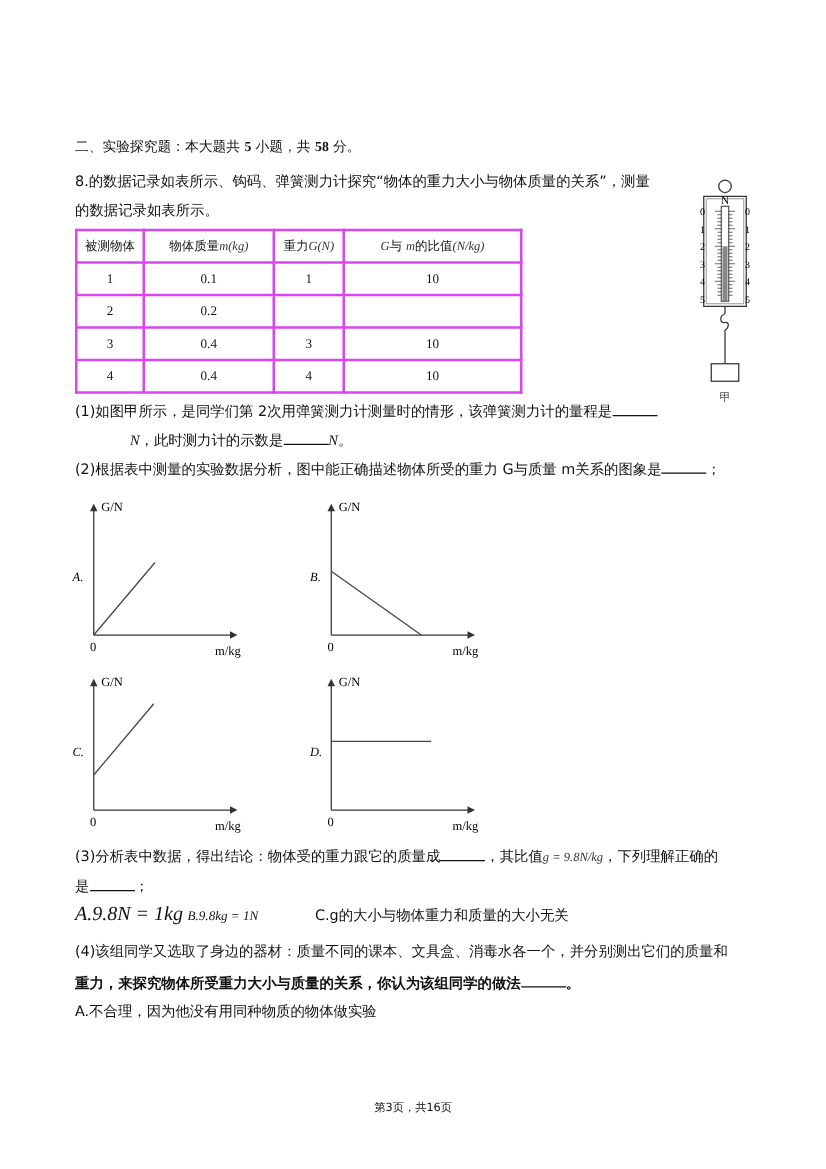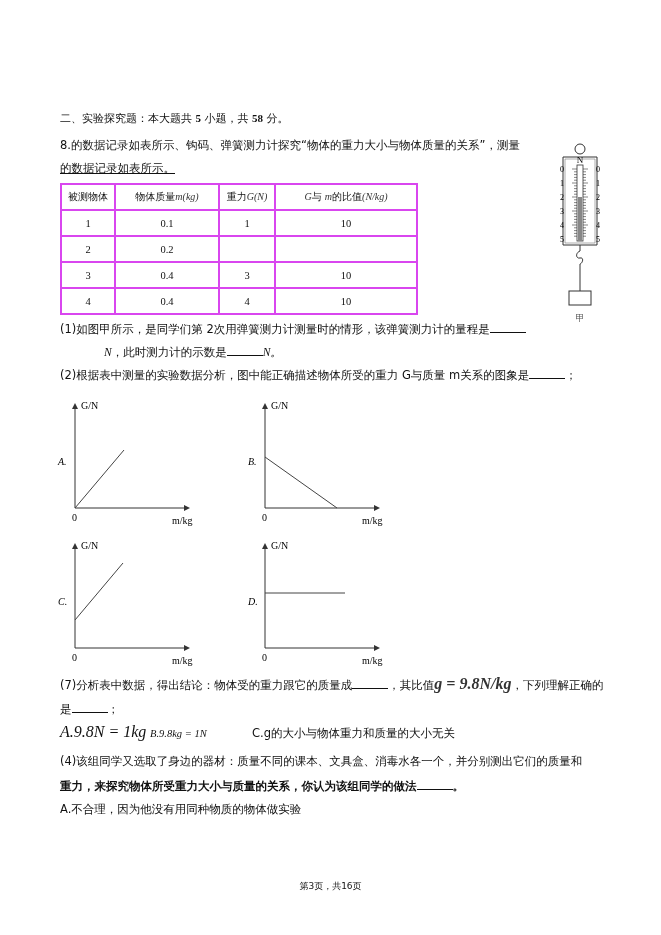--- a/index.html
+++ b/index.html
@@ -24,21 +24,21 @@
 </head>
 <body>
 
 <div class="line section-title">
   <span>二、实验探究题：本大题共 </span><b>5</b><span> 小题，共 </span><b>58</b><span> 分。</span>
 </div>
 
 <div class="line" style="top:137px;">
   <span>8.</span><span>的数据记录如表所示、钩码、弹簧测力计探究“物体的重力大小与物体质量的关系”，测量</span>
 </div>
-<div class="line" style="top:160px;text-decoration:underline;">的数据记录如表所示。</div>
+<div class="line" style="top:160px;">的数据记录如表所示。</div>
 
 <table class="data">
   <tbody>
       <tr>
     <th class="c0"><span>被测物体</span></th>
     <th class="c1"><span>物体质量</span><span class="m">m(kg)</span></th>
     <th class="c2"><span>重力</span><span class="m">G(N)</span></th>
     <th class="c3"><span class="m">G</span><span>与</span> <span class="m">m</span><span>的比值</span><span class="m">(N/kg)</span></th>
   </tr>
   <tr>
@@ -205,21 +205,21 @@
       <path d="M129 110 L135 113 L129 116 Z" fill="#333"></path>
       <text x="26" y="14" class="gl" font-size="10">G/N</text>
       <text x="117" y="129" class="gl" font-size="10">m/kg</text>
       <text x="17" y="126" class="gl" font-size="10">0</text>
       <text x="3" y="70" class="gl" font-size="10" font-style="italic">D.</text>
       <line x1="20" y1="58" x2="100" y2="58" stroke="#444" stroke-width="1"></line>
     </svg>
 </div>
 
 <div class="line" style="top:676px;">
-  <span>(7)分析表中数据，得出结论：物体受的重力跟它的质量成</span><span class="blank"></span><span>，其比值</span><span class="math" style="font-size:16px;color:#333;font-weight:bold;">g = 9.8N/kg</span><span>，下列理解正确的</span>
+  <span>(3)分析表中数据，得出结论：物体受的重力跟它的质量成</span><span class="blank"></span><span>，其比值</span><span class="math" style="font-size:10px;color:#333;">g = 9.8N/kg</span><span>，下列理解正确的</span>
 </div>
 <div class="line" style="top:700px;">
   <span>是</span><span class="blank"></span><span>；</span>
 </div>
 <div class="line" style="top:724px;">
   <span class="math" style="display:inline-block;width:90px;font-size:16px;">A.9.8N = 1kg</span><span class="math" style="display:inline-block;width:102px;font-size:10.5px;">B.9.8kg = 1N</span><span>C.g的大小与物体重力和质量的大小无关</span>
 </div>
 
 <div class="line" style="top:753px;">(4)该组同学又选取了身边的器材：质量不同的课本、文具盒、消毒水各一个，并分别测出它们的质量和</div>
 <div class="line" style="top:777px;font-weight:bold;">

